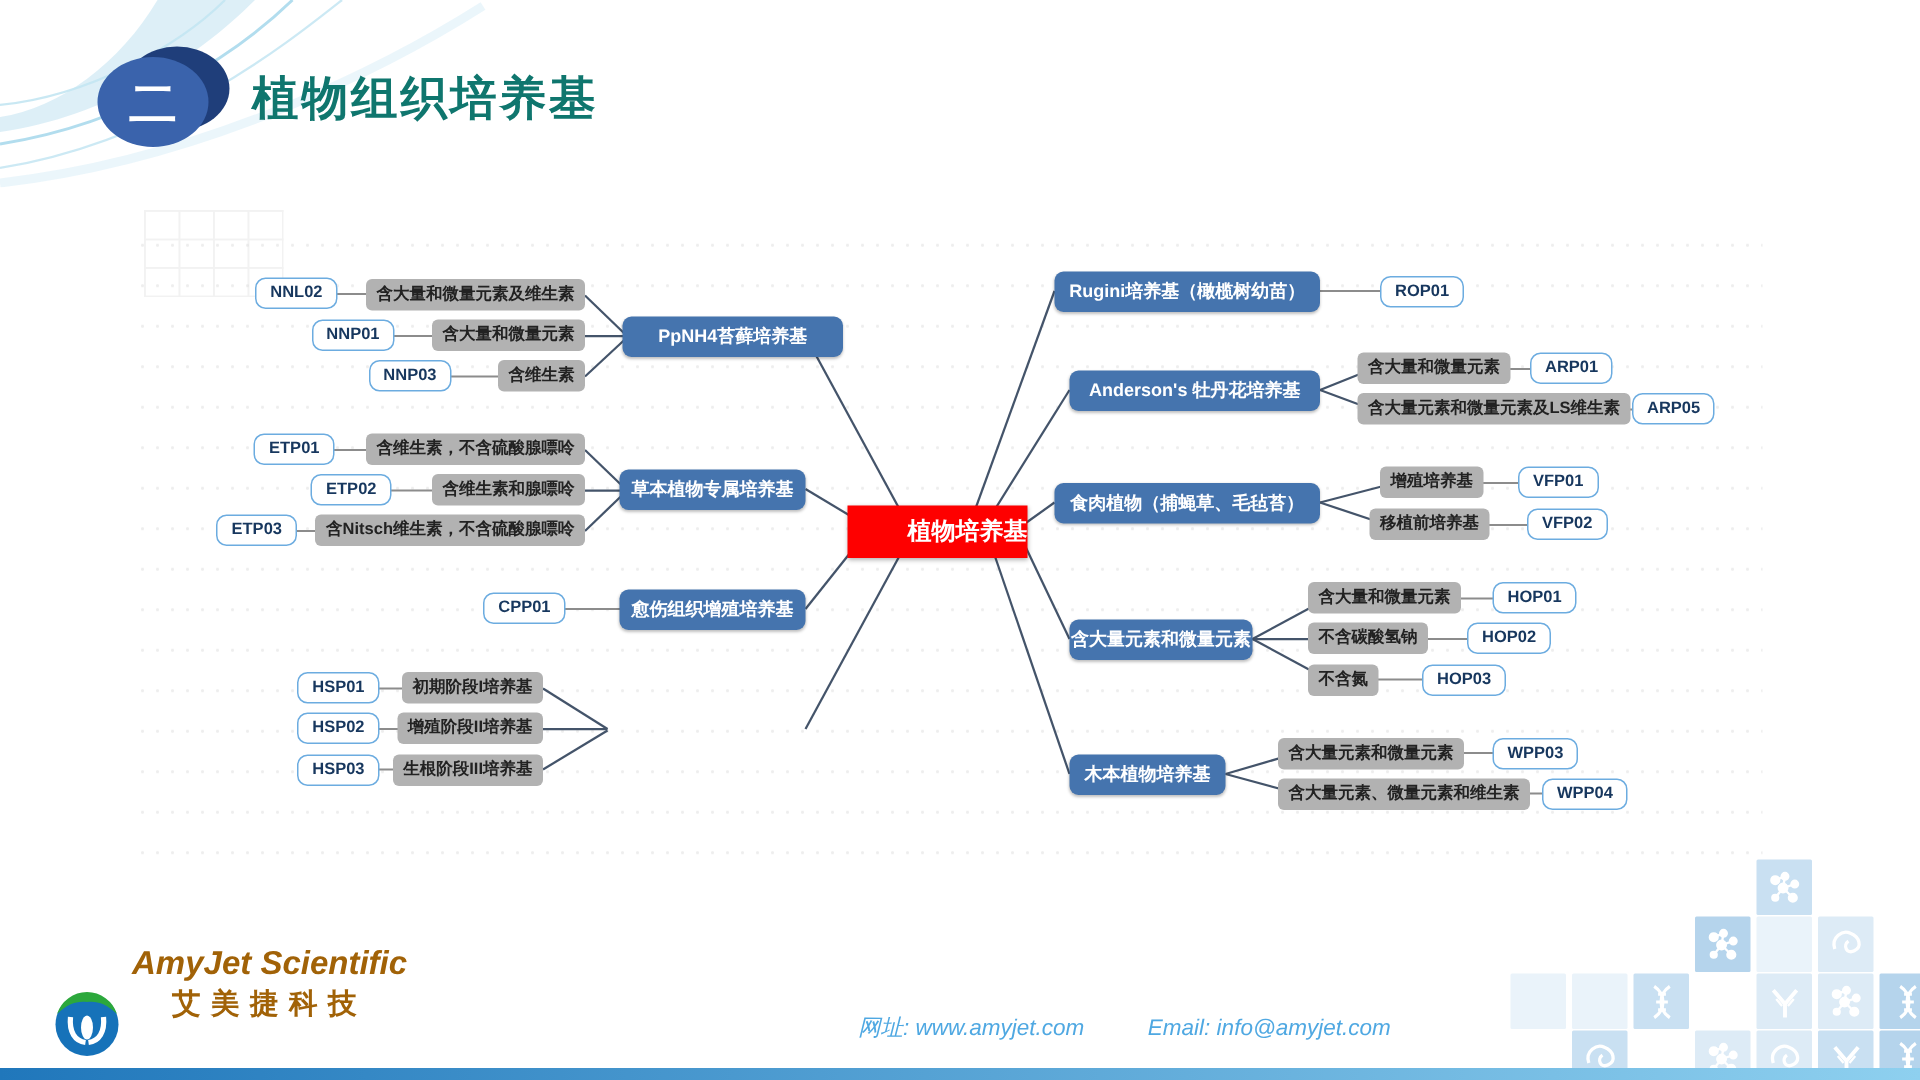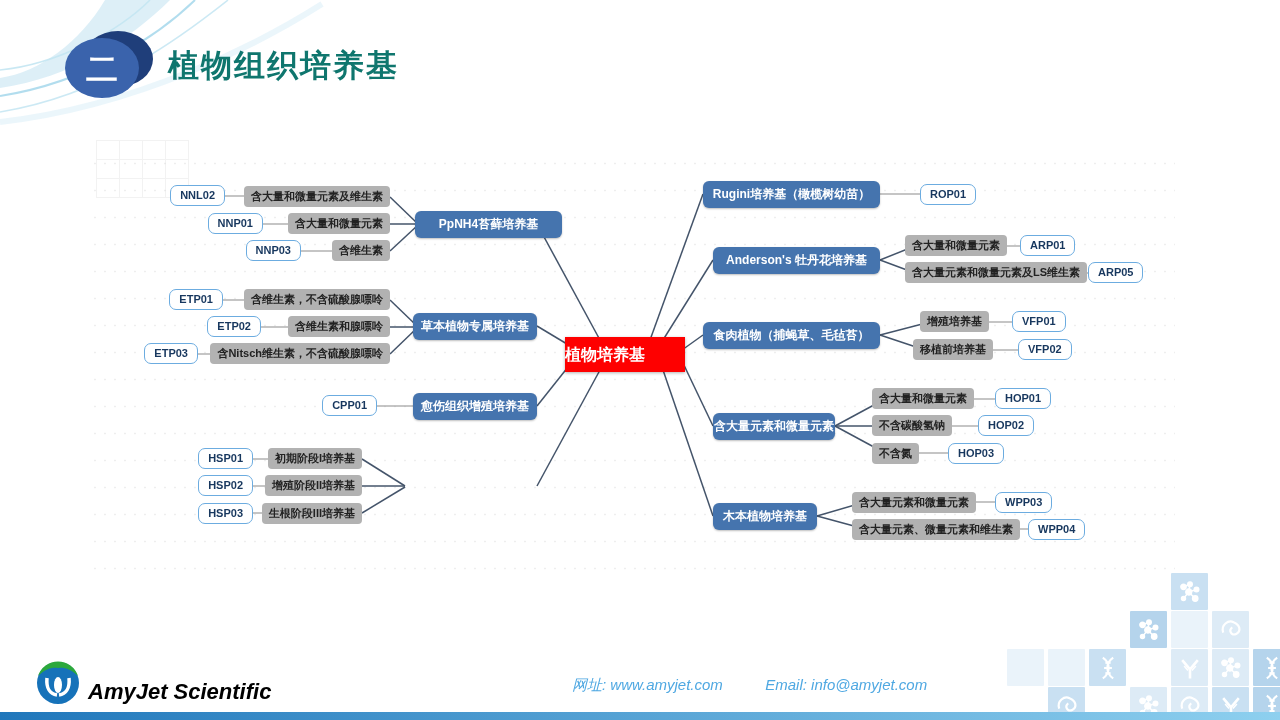--- a/index.html
+++ b/index.html
@@ -23,30 +23,30 @@
   .gln line{stroke:#8C8C8C;stroke-width:1.2;}
   .dln line{stroke:#44546A;stroke-width:1.5;}
   .node{position:absolute;white-space:nowrap;box-sizing:border-box;}
   .chip{background:#fff;border:1.6px solid #6CACE0;border-radius:7px;color:#17375E;
         font-size:11px;font-weight:bold;padding:3px 9px;line-height:13px;}
   .gray{background:#B2B2B2;border-radius:4px;color:#222;font-size:11px;font-weight:bold;
         padding:4px 7px;line-height:13px;}
   .parent{background:#4574AE;border-radius:6px;color:#fff;font-size:12px;font-weight:bold;
         height:27px;line-height:27px;text-align:center;box-shadow:0 1px 2px rgba(0,0,0,.25);}
   .center-node{background:#FE0000;color:#fff;width:120px;height:35px;line-height:35px;
-        text-align:left;font-size:16px;font-weight:bold;box-shadow:0 1px 3px rgba(0,0,0,.3);}
+        text-align:right;font-size:16px;font-weight:bold;box-shadow:0 1px 3px rgba(0,0,0,.3);}
   
   .decor{position:absolute;left:0;top:0;width:1280px;height:720px;pointer-events:none;}
   .cell{position:absolute;width:37px;height:37px;border-radius:1px;display:flex;
         align-items:center;justify-content:center;}
   .cell svg{width:26px;height:26px;}
   .s1{background:#EAF3FA;} .s2{background:#DDEBF6;} .s3{background:#C9E0F2;} .s4{background:#B5D4EC;}
   
   .footer-logo{position:absolute;left:34px;top:658px;}
-  .brand{position:absolute;left:88px;top:679px;color:#000000;}
+  .brand{position:absolute;left:88px;top:629px;color:#a16207;}
   .brand-en{font-size:22px;font-weight:bold;font-style:italic;letter-spacing:0;}
   .brand-cn{font-size:19px;font-weight:bold;letter-spacing:7px;margin-top:1px;text-align:center;}
   .contact{position:absolute;left:572px;top:676px;font-size:15px;font-style:italic;color:#4FA8E2;}
   .contact .gap{display:inline-block;width:34px;}
   .bottom-bar{position:absolute;left:0;bottom:0;width:1280px;height:8px;
         background:linear-gradient(90deg,#2077BB,#8ED0EF);z-index:5;}
 </style>
 </head>
 <body>
 
@@ -282,20 +282,21 @@
 
   <svg class="footer-logo" width="48" height="48" viewBox="0 0 48 48">
     <circle cx="24" cy="25" r="21" fill="#1672B9"></circle>
     <path d="M4,18 A21,21 0 0 1 44,18 C37,11 30,9 24,10 C18,9 11,11 4,18 Z" fill="#2CA83C"></path>
     <ellipse cx="24" cy="27" rx="4" ry="8" fill="#fff"></ellipse>
     <path d="M13,20 C12,30 16,36 23,37" stroke="#fff" stroke-width="3.5" fill="none"></path>
     <path d="M35,20 C36,30 32,36 25,37" stroke="#fff" stroke-width="3.5" fill="none"></path>
   </svg>
   <div class="brand">
     <div class="brand-en">AmyJet Scientific</div>
+    <div class="brand-cn">艾美捷科技</div>
   </div>
   <div class="contact">
     <span>网址:</span>
     <span>www.amyjet.com</span>
     <span class="gap"></span>
     <span>Email:</span>
     <span>info@amyjet.com</span>
   </div>
   <div class="bottom-bar"></div>
 

